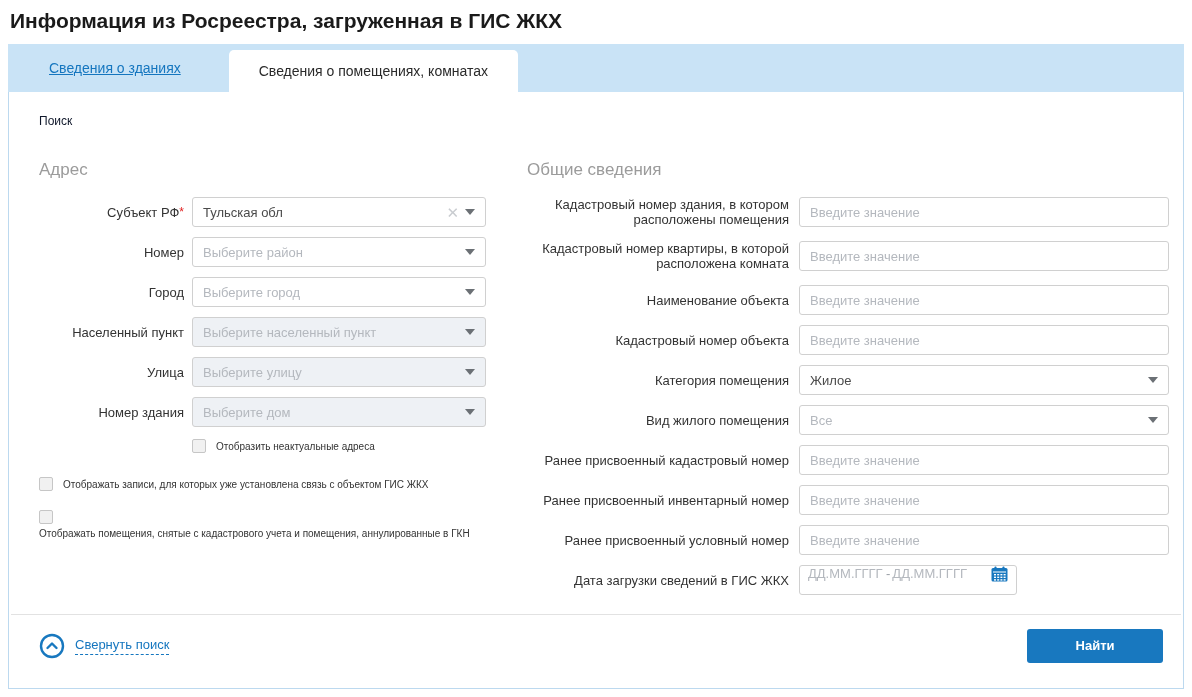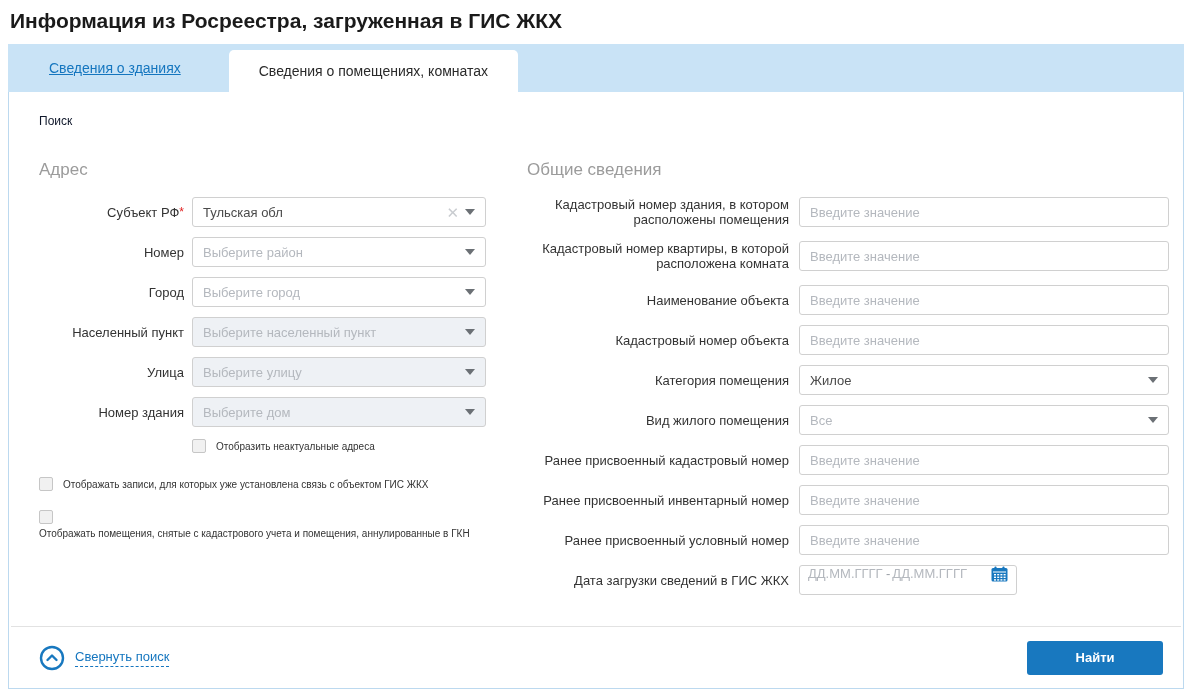--- a/index.html
+++ b/index.html
@@ -38,21 +38,21 @@
   .cbrow { display: flex; align-items: flex-start; font-size: 10px; color: #333; line-height: 19px; }
   .cbrow .cbox { flex: 0 0 auto; width: 14px; height: 14px; background: #f1f1f1; border: 1px solid #c6c6c6; border-radius: 2px; margin: 2px 10px 0 0; cursor: pointer; }
   .cb-indent { margin-left: 153px; margin-top: 6px; }
   .cb-full { margin-top: 19px; }
   .cb-full2 { margin-top: 14px; flex-direction: column; }
   .daterange { width: 218px; height: 30px; border: 1px solid #d0d0d0; border-radius: 3px; display: flex; align-items: flex-start; padding: 0 8px; }
   .dinput { border: none; outline: none; width: 76px; font-size: 13px; color: #4a4a4a; background: transparent; }
   .dinput::placeholder { color: #b4b8be; }
   .dsep { color: #9aa0a6; font-size: 13px; margin: 0 2px; }
   .cal-btn { margin-left: auto; cursor: pointer; display: flex; align-items: center; }
-  .pfooter { position: absolute; left: 0; right: 0; bottom: 0; height: 62px; border-top: 1px solid #e2e2e2; margin: 0 2px; display: flex; align-items: center; padding: 0 18px 0 28px; }
+  .pfooter { position: absolute; left: 0; right: 0; bottom: 12px; height: 62px; border-top: 1px solid #e2e2e2; margin: 0 2px; display: flex; align-items: center; padding: 0 18px 0 28px; }
   .collapse { display: flex; align-items: center; cursor: pointer; }
   .collapse-label { margin-left: 10px; font-size: 13px; color: #1576bf; border-bottom: 1px dashed #1576bf; padding-bottom: 2px; }
   .find-btn { margin-left: auto; width: 136px; height: 34px; background: #1878bf; border: none; border-radius: 3px; color: #fff; font-size: 13px; font-weight: bold; cursor: pointer; font-family: inherit; }
 </style>
 </head>
 <body>
 
 <div class="page-title">Информация из Росреестра, загруженная в ГИС ЖКХ</div>
 
 <div class="panel-wrap">

